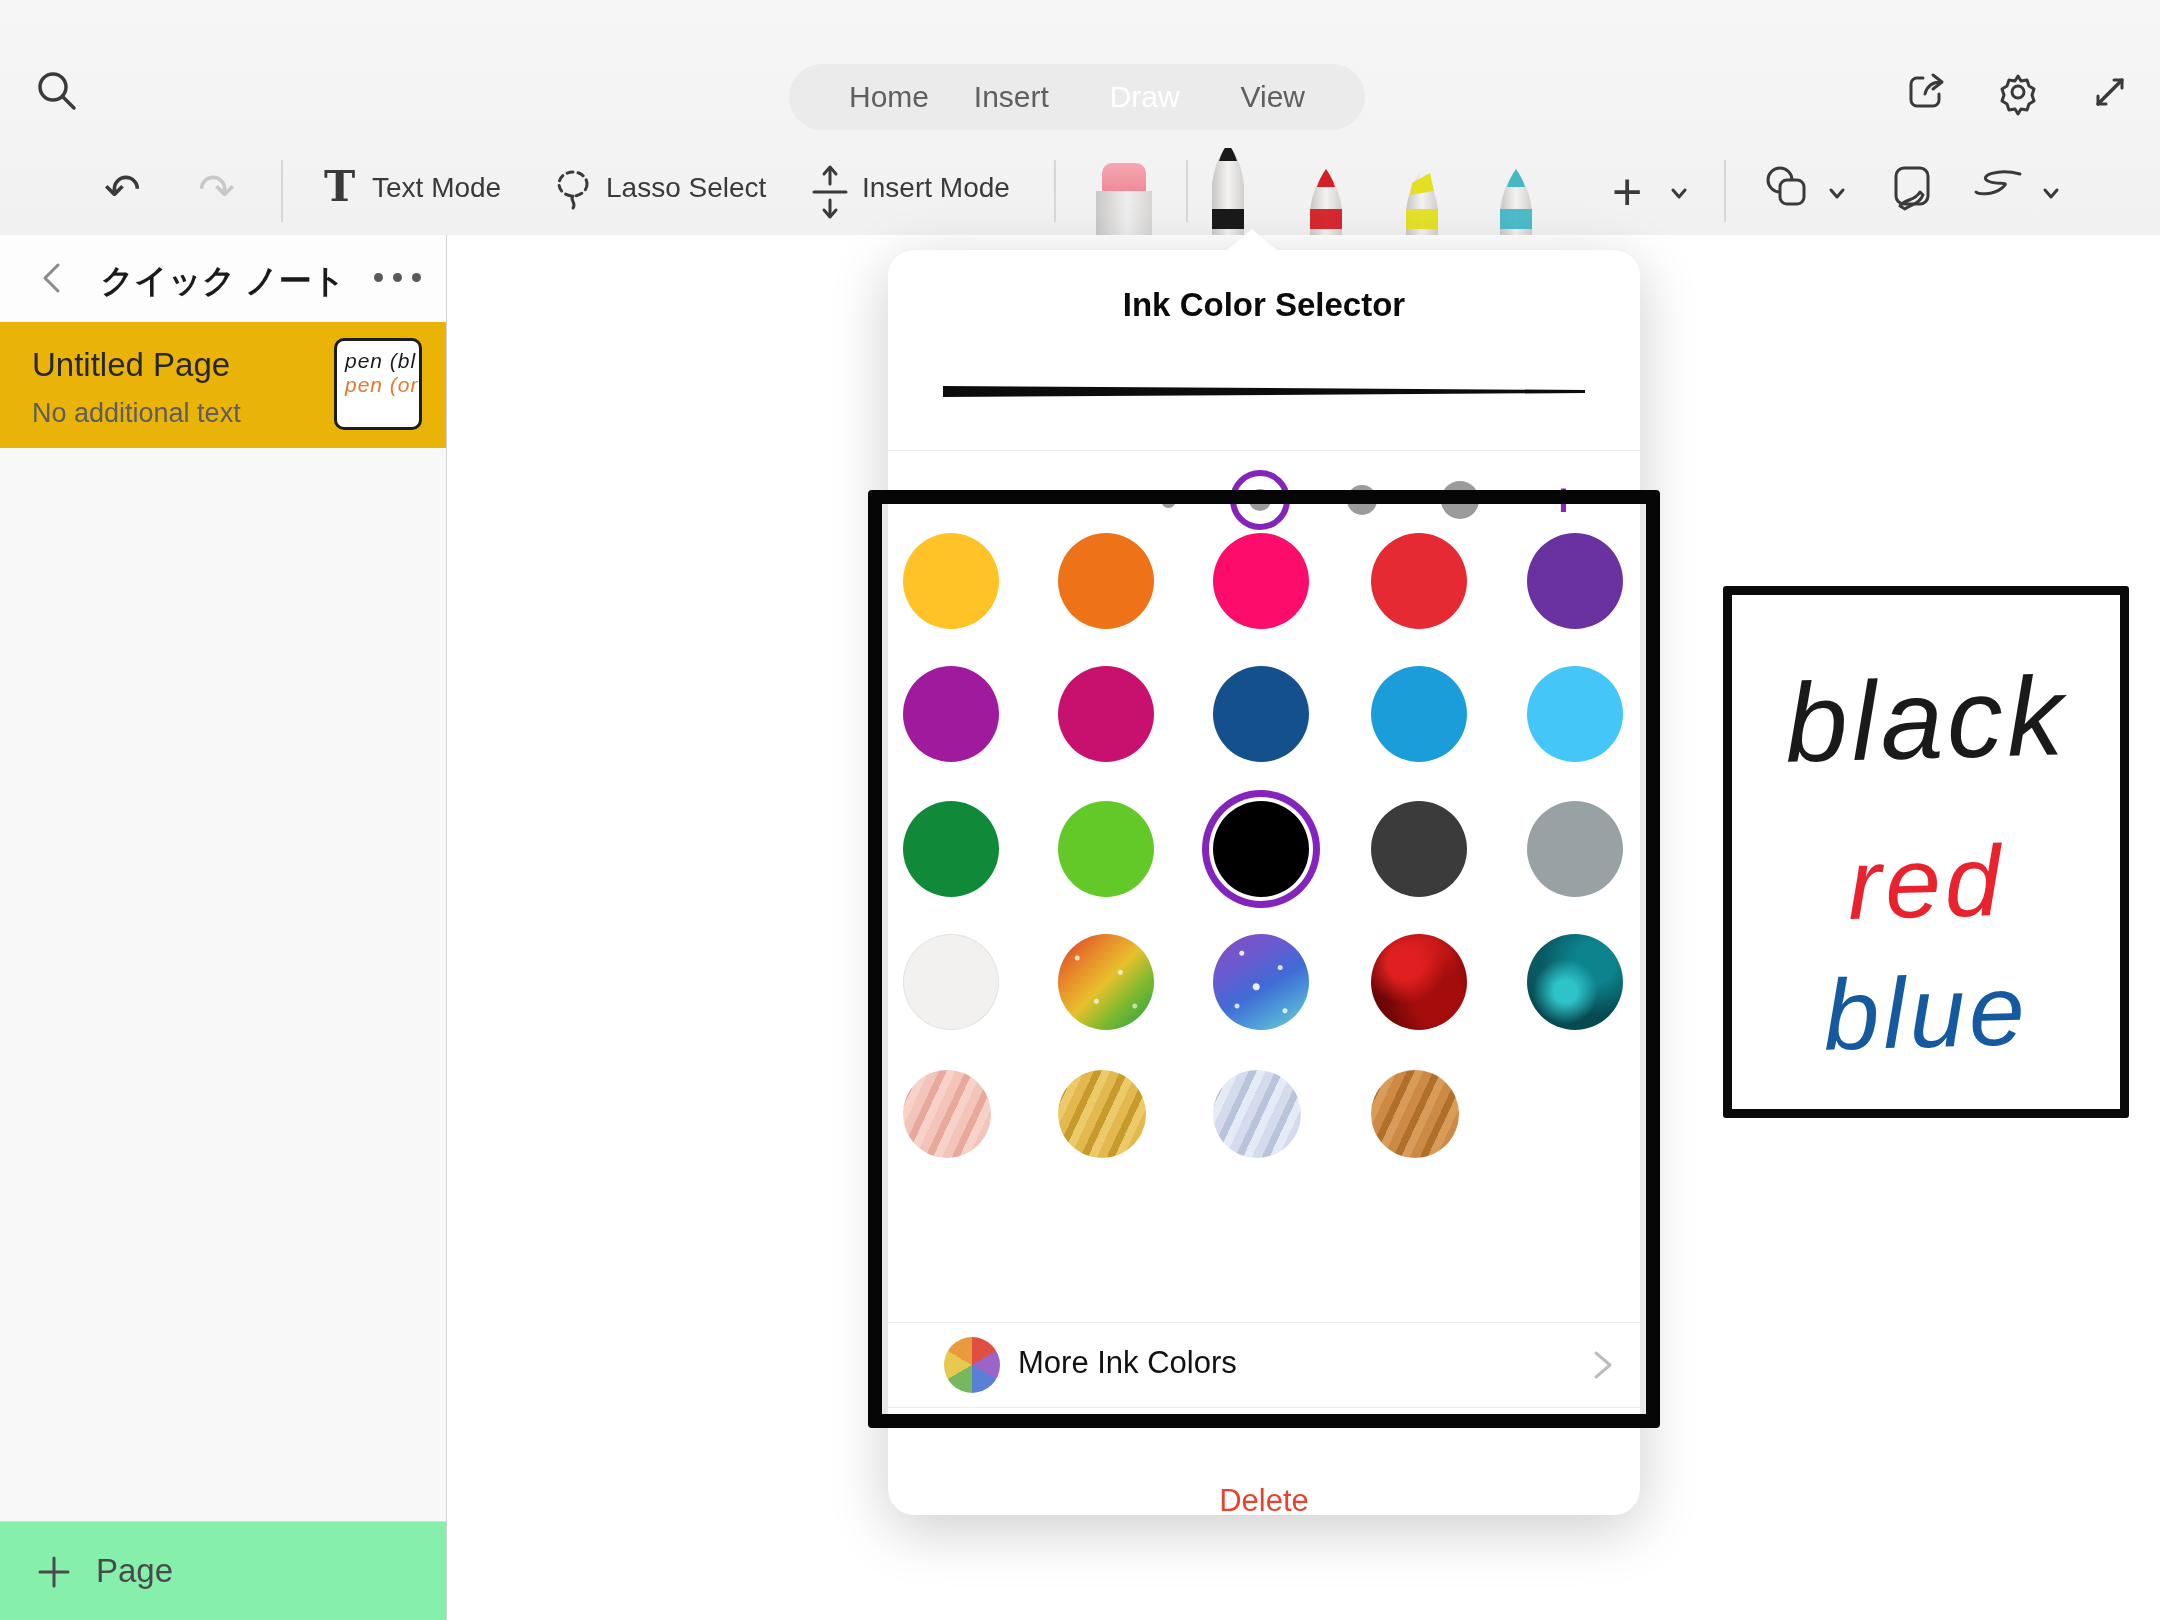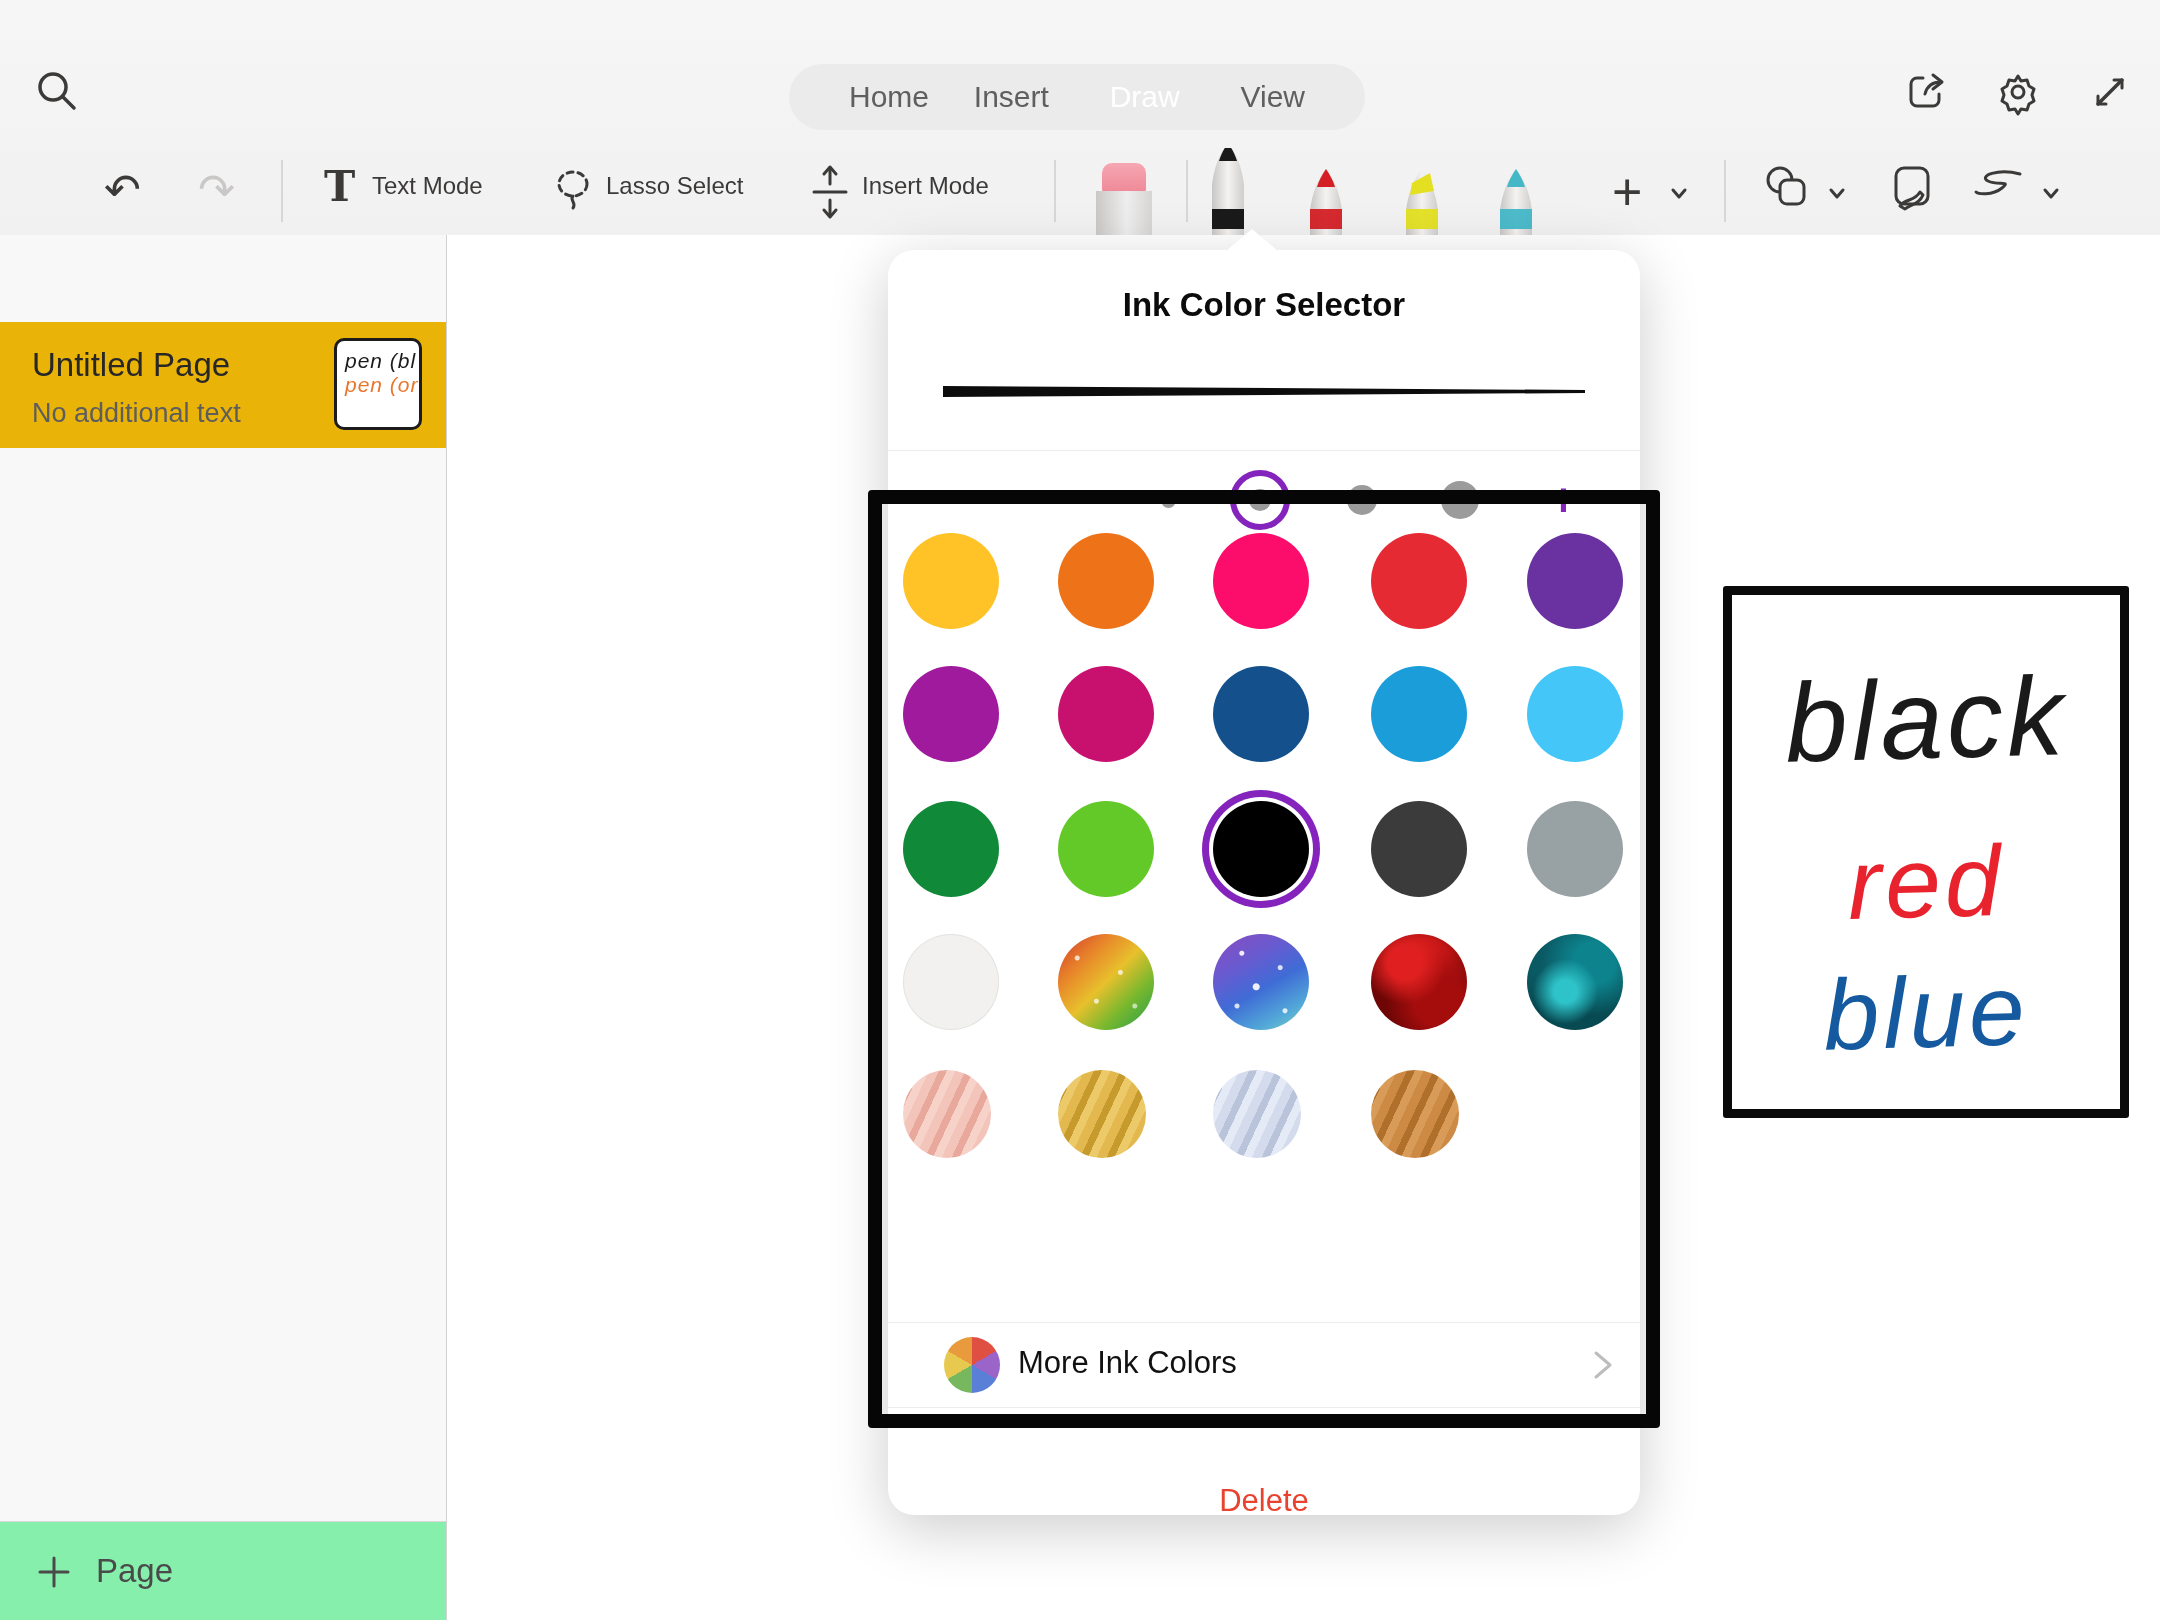--- a/index.html
+++ b/index.html
@@ -10,21 +10,21 @@
   
   .topband{left:0;top:0;width:2160px;height:235px;background:linear-gradient(#f7f6f6,#f2f1f1);}
   .tabpill{left:789px;top:64px;width:576px;height:66px;background:#ebebeb;border-radius:33px;
     display:flex;align-items:center;justify-content:space-between;padding:0 42px;box-sizing:border-box;}
   .tab{font-size:30px;color:#5f5f5f;line-height:66px;padding:0 18px;cursor:default;}
   .tab.active{background:var(--accent);color:#fff;border-radius:33px;height:66px;padding:0 34px;}
   .topicon{width:48px;height:48px;}
   .topicon svg{width:48px;height:48px;}
 
   
-  .tb-label{font-size:24px;color:#3b3a39;top:172px;}
+  .tb-label{font-size:28px;color:#3b3a39;top:172px;}
   .tb-divider{width:2px;background:#d8d7d6;top:160px;height:62px;}
   .glyph{font-size:44px;color:#3b3a39;}
   .glyph.disabled{color:#c9c8c7;}
   .serifT{font-family:"DejaVu Serif","Liberation Serif",serif;font-size:42px;font-weight:bold;color:#3b3a39;}
   .chev svg{width:26px;height:26px;}
 
   
   .pen{bottom:0;width:64px;}
   .penrail{left:1060px;top:148px;width:560px;height:87px;overflow:hidden;}
   .pen svg{display:block;}
@@ -272,20 +272,33 @@
         <path d="M52 8 C30 2 10 10 20 15 C30 20 44 14 34 22 C24 30 10 28 8 26"></path>
       </svg>
   </div>
   <div class="abs chev" style="left:2038px;top:180px;">
     <svg class="icon" viewBox="0 0 26 26" stroke-width="2.6">
         <polyline points="7,10 13,17 19,10"></polyline>
       </svg>
   </div>
 
   <div class="abs sidebar">
+    <div class="abs sb-header">
+      <div class="abs" style="left:34px;top:24px;">
+        <svg class="icon" width="38" height="38" viewBox="0 0 38 38" stroke-width="3.4" style="stroke:#8a8a8a;">
+            <polyline points="24,6 11,19 24,32"></polyline>
+          </svg>
+      </div>
+      <div class="abs sb-title">クイック ノート</div>
+      <div class="abs dots3" style="left:374px;top:38px;">
+          <i></i>
+          <i></i>
+          <i></i>
+        </div>
+    </div>
 
     <div class="abs sb-row">
       <div class="abs sb-row-title">Untitled Page</div>
       <div class="abs sb-row-sub">No additional text</div>
       <div class="abs thumb">
         <div id="thumb1" style="color:#1b1b1b;">pen (bl</div>
         <div id="thumb2" style="color: rgb(232, 118, 44);">pen (ora</div>
       </div>
     </div>
 

